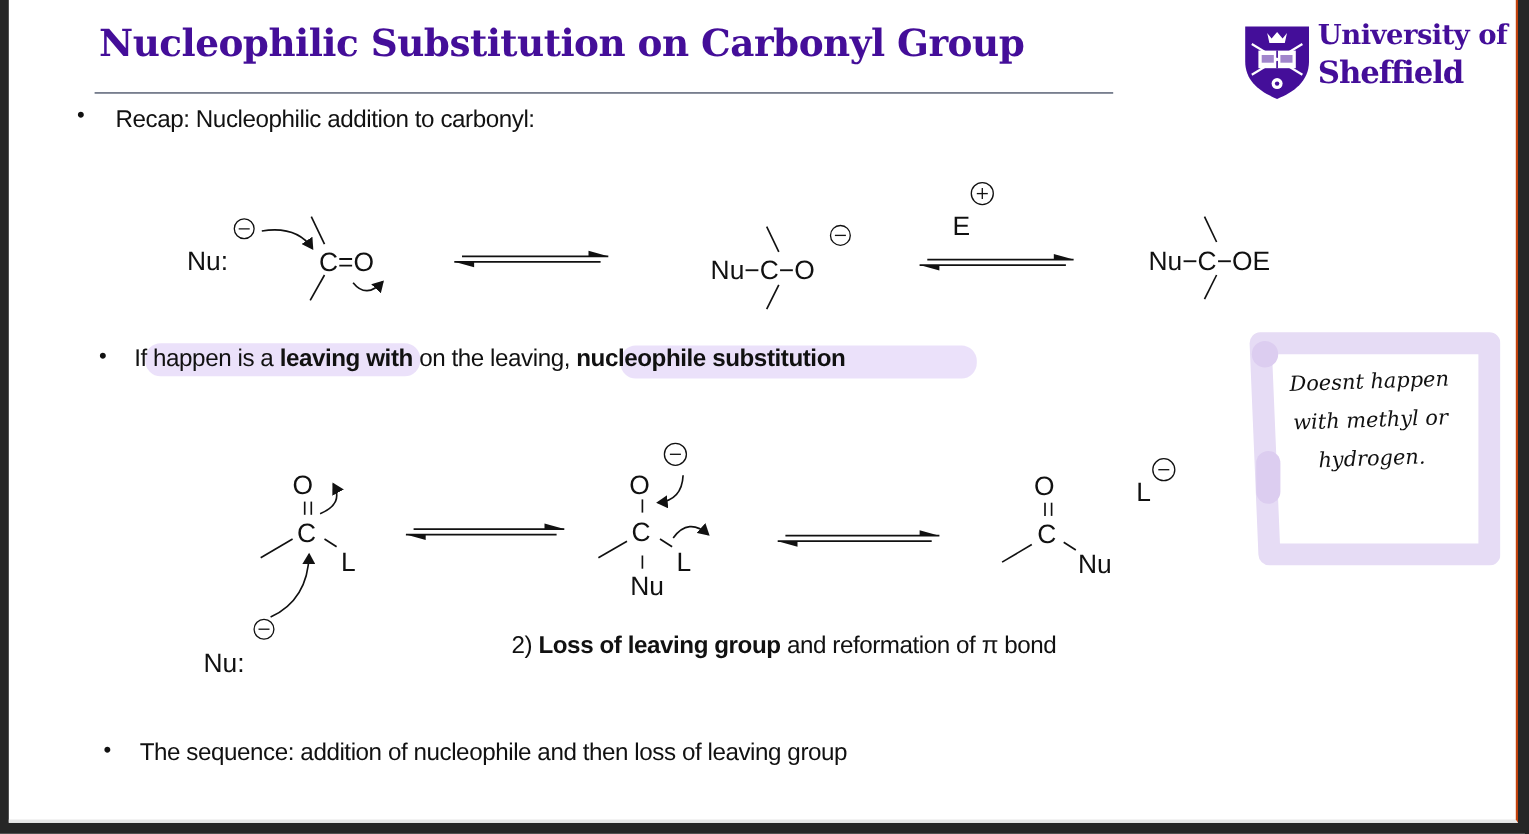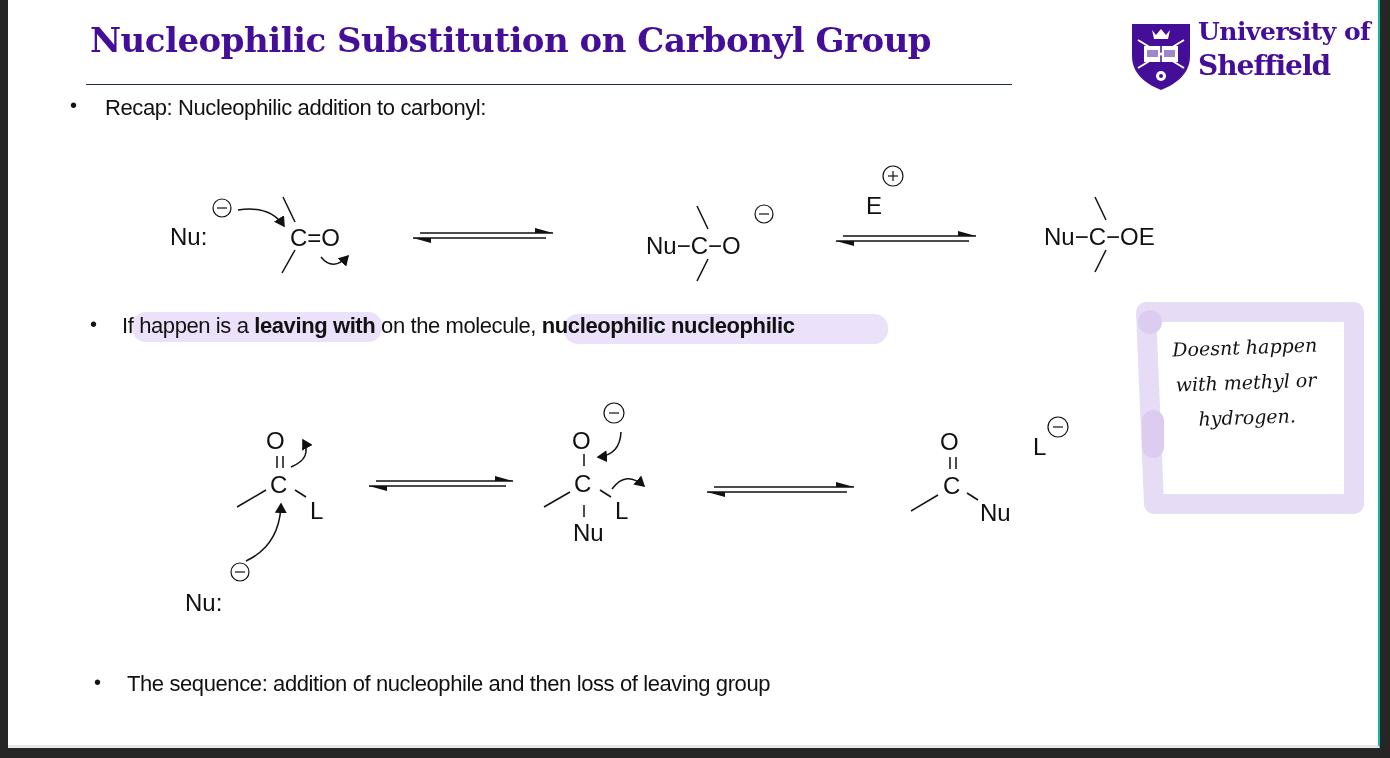--- a/index.html
+++ b/index.html
@@ -1,17 +1,17 @@
 <!DOCTYPE html>
 <html><head>
 <meta charset="utf-8">
 <style>
   html, body { margin:0; padding:0; }
   body { width:1390px; height:758px; background:#262626; position:relative; overflow:hidden; font-family:"Liberation Sans", sans-serif; }
-  .slide { position:absolute; left:8px; top:0; width:1370px; height:745px; background:#ffffff; border-right:2px solid #14b8a6; border-bottom:3px solid #e8e8e8; overflow:hidden; }
+  .slide { position:absolute; left:8px; top:0; width:1370px; height:745px; background:#ffffff; border-right:2px solid #c2410c; border-bottom:3px solid #e8e8e8; overflow:hidden; }
   .title { position:absolute; left:82px; top:20px; font-family:"DejaVu Serif", "Liberation Serif", serif; font-weight:bold; font-size:34px; color:#440e99; letter-spacing:-0.5px; white-space:nowrap; }
   .rule { position:absolute; left:78px; top:84px; width:926px; height:1px; background:#1f2a44; }
   .logo { position:absolute; left:1120px; top:14px; width:240px; height:80px;text-decoration:underline; }
   .logo-text { position:absolute; left:70px; top:4px; color:#440e99; font-family:"DejaVu Serif", "Liberation Serif", serif; font-weight:bold; white-space:nowrap; }
   .logo-text .l1 { font-size:25px; line-height:28px; letter-spacing:-0.5px; }
   .logo-text .l2 { font-size:28px; line-height:40px; letter-spacing:-1px; }
   .txt { position:absolute; font-family:"Liberation Sans Narrow", "Liberation Sans", sans-serif; font-size:22px; color:#111; white-space:nowrap; letter-spacing:-0.4px;text-align:center; }
   .bullet { position:absolute; font-size:20px; color:#111; }
   .hl { position:absolute; background:#e9defa; border-radius:14px; opacity:0.9; }
   .chem { position:absolute; left:0; top:0; }
@@ -48,24 +48,27 @@
   </div>
 
   <div class="bullet" style="left:62px;top:94px;">•</div>
   <div class="txt" style="left:97px;top:95px;">Recap: Nucleophilic addition to carbonyl:</div>
 
   <div class="hl" style="left:124px;top:312px;width:250px;height:30px;"></div>
   <div class="hl" style="left:556px;top:314px;width:324px;height:30px;"></div>
 
   <div class="bullet" style="left:82px;top:313px;">•</div>
   <div class="txt" style="left:114px;top:313px;">
-    <span>If happen is a </span><span class="b">leaving with</span><span> on the molecule, </span><span class="b">nucleophilic nucleophilic</span>
+    <span>If happen is a </span><span class="b">leaving with</span><span> on the leaving, </span><span class="b">nucleophile substitution</span>
   </div>
 
 
+  <div class="txt" style="left:457px;top:574px;">
+    <span>2) </span><span class="b">Loss of leaving group</span><span> and reformation of π bond</span>
+  </div>
 
   <div class="bullet" style="left:86px;top:671px;">•</div>
   <div class="txt" style="left:119px;top:671px;">The sequence: addition of nucleophile and then loss of leaving group</div>
 
   <svg class="chem" width="1370" height="745" viewBox="0 0 1370 745">
     <defs>
       <marker id="ah" markerWidth="8" markerHeight="8" refX="6" refY="4" orient="auto">
         <path d="M0,0 L7,4 L0,8 Z" fill="#111"></path>
       </marker>
     </defs>

